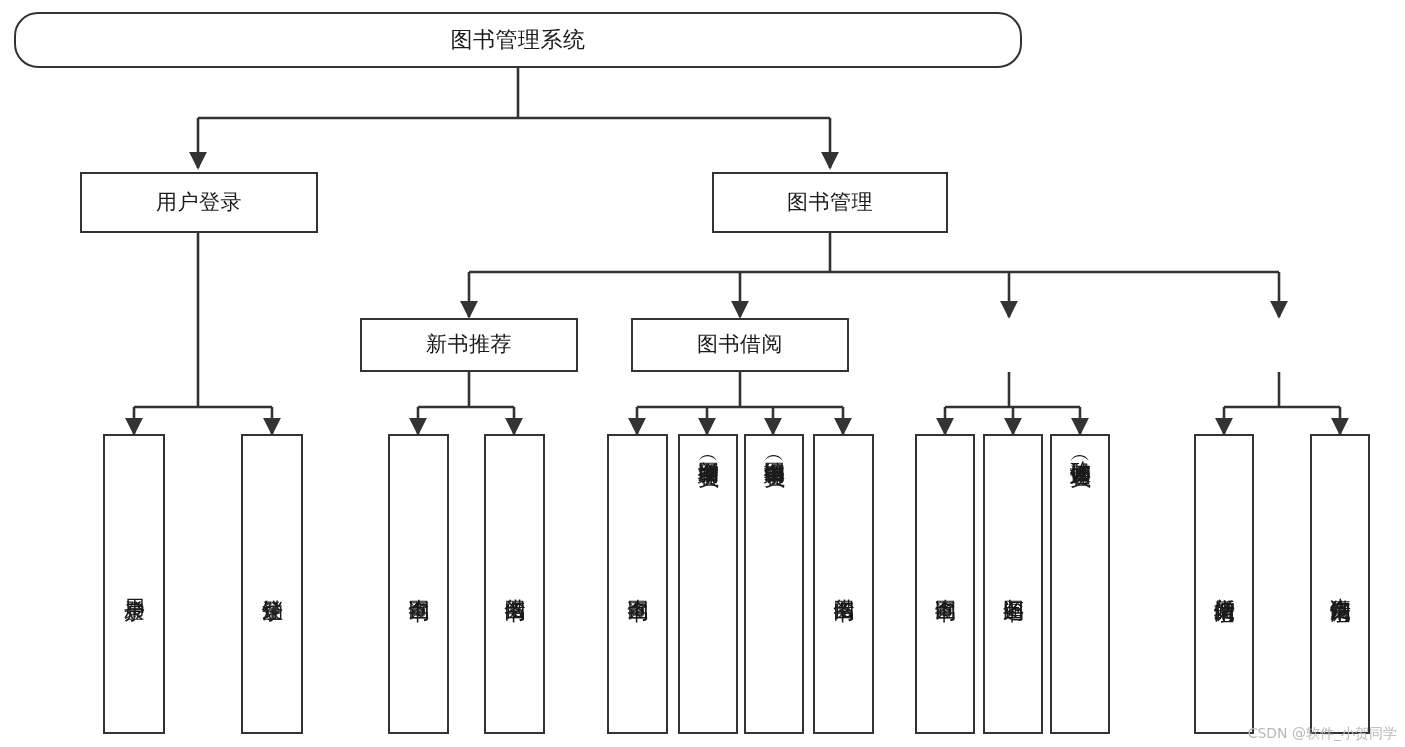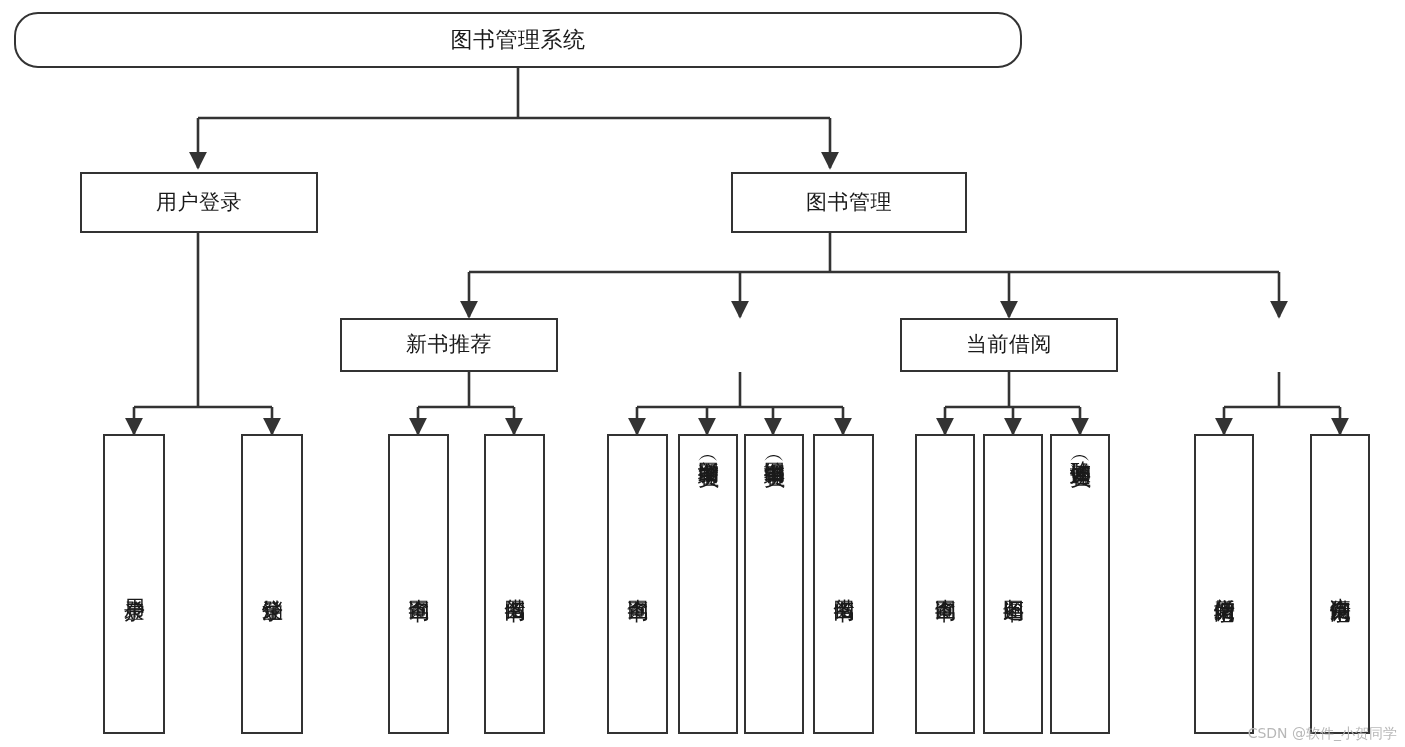--- a/index.html
+++ b/index.html
@@ -128,32 +128,32 @@
   </svg>
 
   <div class="node-box" style="left:14px; top:12px; width:1008px; height:56px;border-radius:24px;">
     <span class="node-label-h title-label">图书管理系统</span>
   </div>
 
   <div class="node-box" style="left:80px; top:172px; width:238px; height:61px;">
     <span class="node-label-h">用户登录</span>
   </div>
 
-  <div class="node-box" style="left:712px; top:172px; width:236px; height:61px;margin-left:19px;">
+  <div class="node-box" style="left:712px; top:172px; width:236px; height:61px;">
     <span class="node-label-h">图书管理</span>
   </div>
 
-  <div class="node-box" style="left:340px; top:318px; width:218px; height:54px;">
+  <div class="node-box" style="left:360px; top:318px; width:218px; height:54px;">
     <span class="node-label-h">新书推荐</span>
   </div>
 
-
-  <div class="node-box" style="left:900px; top:318px; width:218px; height:54px;">
-    <span class="node-label-h">当前借阅</span>
-  </div>
+  <div class="node-box" style="left:631px; top:318px; width:218px; height:54px;">
+    <span class="node-label-h">图书借阅</span>
+  </div>
+
 
 
   <div class="node-box leaf-box centerv" style="left:103px; top:434px; width:62px; height:300px;">
     <span class="node-label-v">用户登录</span>
   </div>
 
   <div class="node-box leaf-box centerv" style="left:241px; top:434px; width:62px; height:300px;">
     <span class="node-label-v">注销登录</span>
   </div>
 

